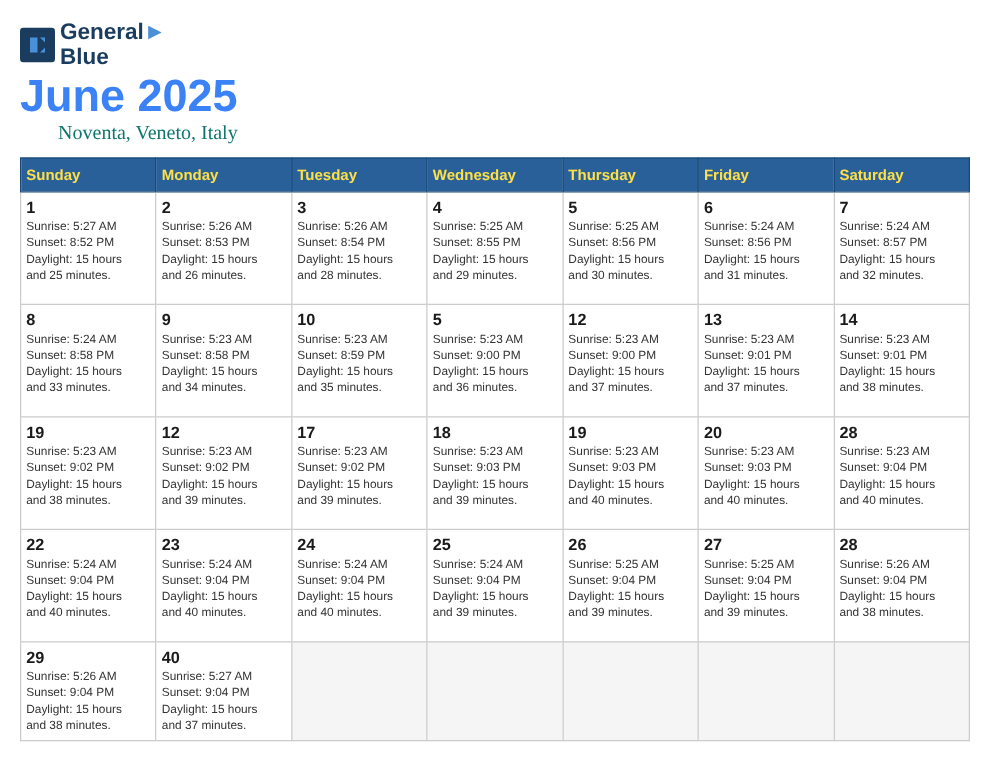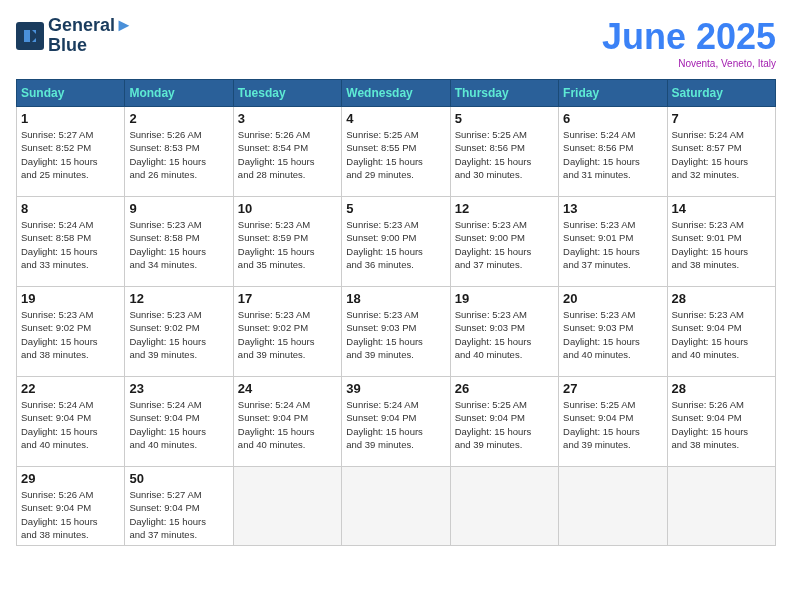--- a/index.html
+++ b/index.html
@@ -8,20 +8,21 @@
       background: #fff;
       width: 792px;
       min-height: 612px;
       padding: 16px;
     }
     .header {
       display: flex;
       justify-content: space-between;
       align-items: flex-start;
       margin-bottom: 10px;
+      flex-direction: column;
     }
     .logo {
       display: flex;
       align-items: center;
     }
     .logo-text {
       font-size: 18px;
       font-weight: bold;
       color: #1a3c5e;
       line-height: 1.1;
@@ -36,31 +37,32 @@
     }
     .title-block {
       text-align: right;
     }
     .month-title {
       font-size: 36px;
       font-weight: bold;
       color: #3b82f6;
     }
     .location {
-      font-size: 10px;
-      color: #a21caf;
+      font-size: 16px;
+      color: #0f766e;
+      font-family: Liberation Serif, serif;
     }
     .calendar {
       width: 100%;
       border-collapse: collapse;
       font-size: 10px;
     }
     .calendar th {
       background: #2a6099;
-      color: #5eead4;
+      color: #fde047;
       padding: 6px 4px;
       text-align: left;
       font-size: 12px;
       font-weight: bold;
       border: 1px solid #1a4a77;
     }
     .calendar td {
       border: 1px solid #ccc;
       vertical-align: top;
       padding: 4px;
@@ -218,21 +220,21 @@
         </td>
         <td>
           <span class="day-num">23</span>
           <div class="day-info">Sunrise: 5:24 AM<br>Sunset: 9:04 PM<br>Daylight: 15 hours<br>and 40 minutes.</div>
         </td>
         <td>
           <span class="day-num">24</span>
           <div class="day-info">Sunrise: 5:24 AM<br>Sunset: 9:04 PM<br>Daylight: 15 hours<br>and 40 minutes.</div>
         </td>
         <td>
-          <span class="day-num">39</span>
+          <span class="day-num">25</span>
           <div class="day-info">Sunrise: 5:24 AM<br>Sunset: 9:04 PM<br>Daylight: 15 hours<br>and 39 minutes.</div>
         </td>
         <td>
           <span class="day-num">26</span>
           <div class="day-info">Sunrise: 5:25 AM<br>Sunset: 9:04 PM<br>Daylight: 15 hours<br>and 39 minutes.</div>
         </td>
         <td>
           <span class="day-num">27</span>
           <div class="day-info">Sunrise: 5:25 AM<br>Sunset: 9:04 PM<br>Daylight: 15 hours<br>and 39 minutes.</div>
         </td>
@@ -240,21 +242,21 @@
           <span class="day-num">28</span>
           <div class="day-info">Sunrise: 5:26 AM<br>Sunset: 9:04 PM<br>Daylight: 15 hours<br>and 38 minutes.</div>
         </td>
       </tr>
       <tr>
         <td>
           <span class="day-num">29</span>
           <div class="day-info">Sunrise: 5:26 AM<br>Sunset: 9:04 PM<br>Daylight: 15 hours<br>and 38 minutes.</div>
         </td>
         <td>
-          <span class="day-num">50</span>
+          <span class="day-num">40</span>
           <div class="day-info">Sunrise: 5:27 AM<br>Sunset: 9:04 PM<br>Daylight: 15 hours<br>and 37 minutes.</div>
         </td>
         <td class="empty"></td>
         <td class="empty"></td>
         <td class="empty"></td>
         <td class="empty"></td>
         <td class="empty"></td>
       </tr>
     </tbody>
 </table>

